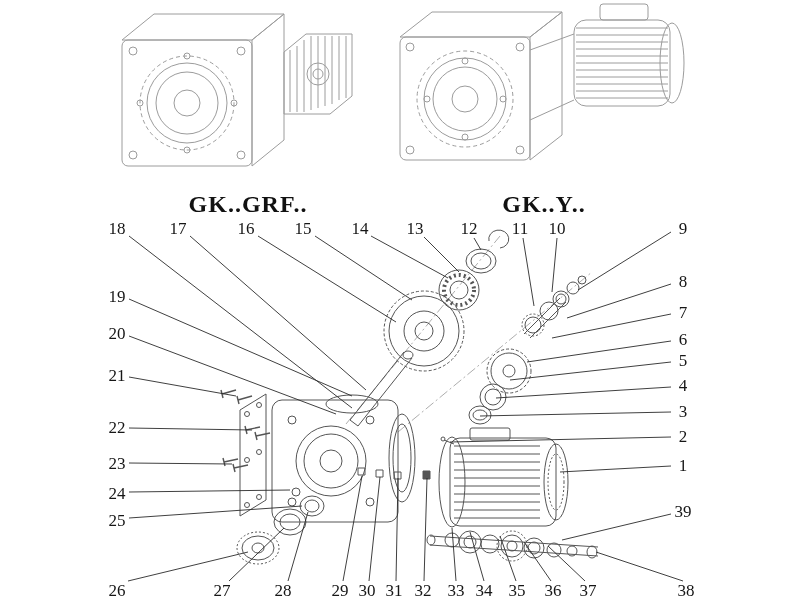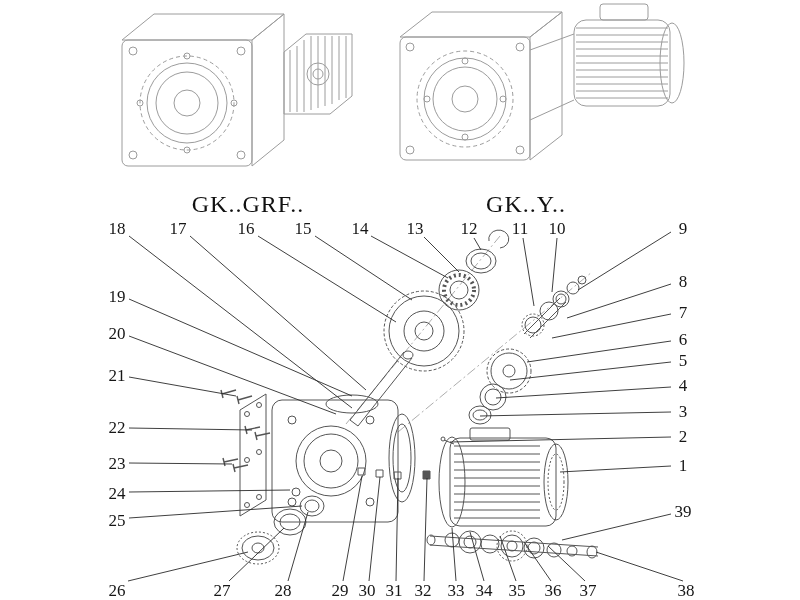--- a/index.html
+++ b/index.html
@@ -2,21 +2,21 @@
 <html><head>
 <meta charset="utf-8">
 <style>
   html,body{margin:0;padding:0;background:#ffffff;}
   .stage{
     position:relative;width:800px;height:600px;background:#ffffff;overflow:hidden;
     font-family:"Liberation Serif",serif;
   }
   .variant-title{
     position:absolute;top:191px;transform:translateX(-50%);
-    font-weight:normal;font-size:24px;letter-spacing:1px;color:#111;
+    font-weight:bold;font-size:24px;letter-spacing:1px;color:#111;
     white-space:nowrap;
   }
   svg{position:absolute;left:0;top:0;}
   #callout-labels text{font-family:"Liberation Serif",serif;font-size:17px;fill:#161616;}
   #leader-lines line{stroke:#2a2a2a;stroke-width:0.9;}
 </style>
 </head>
 <body>
 
 <div class="stage">
@@ -318,14 +318,14 @@
         <text x="456" y="590" text-anchor="middle" dominant-baseline="central">33</text>
         <text x="484" y="590" text-anchor="middle" dominant-baseline="central">34</text>
         <text x="517" y="590" text-anchor="middle" dominant-baseline="central">35</text>
         <text x="553" y="590" text-anchor="middle" dominant-baseline="central">36</text>
         <text x="588" y="590" text-anchor="middle" dominant-baseline="central">37</text>
         <text x="686" y="590" text-anchor="middle" dominant-baseline="central">38</text>
       </g>
   </svg>
 
   <div class="variant-title" style="left:248px">GK..GRF..</div>
-  <div class="variant-title" style="left:526px">GK..Y..</div>
+  <div class="variant-title" style="left:544px">GK..Y..</div>
 </div>
 
 </body></html>

